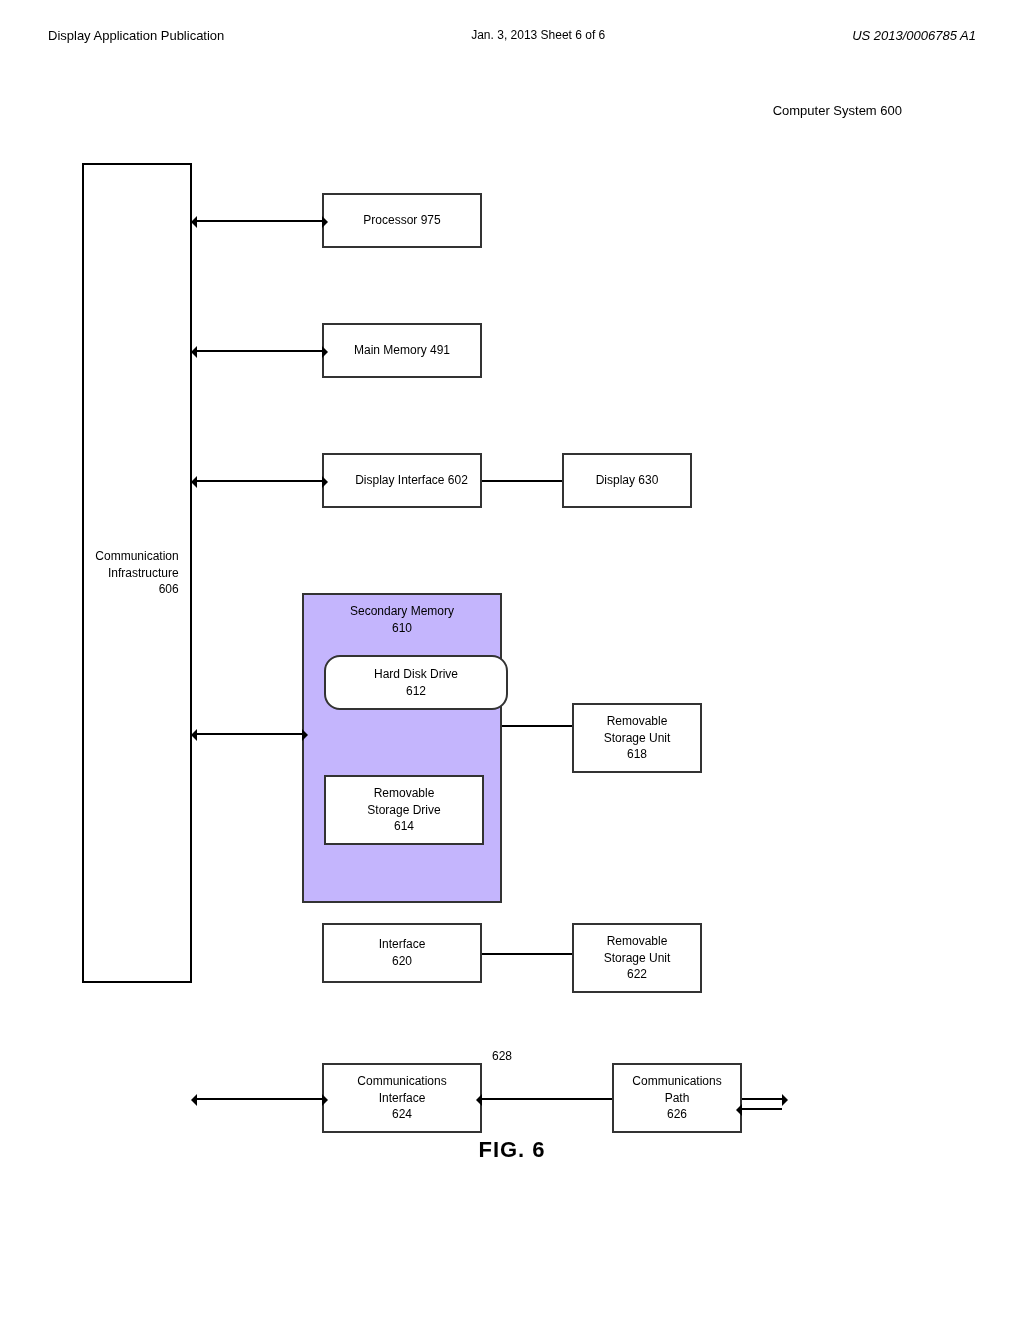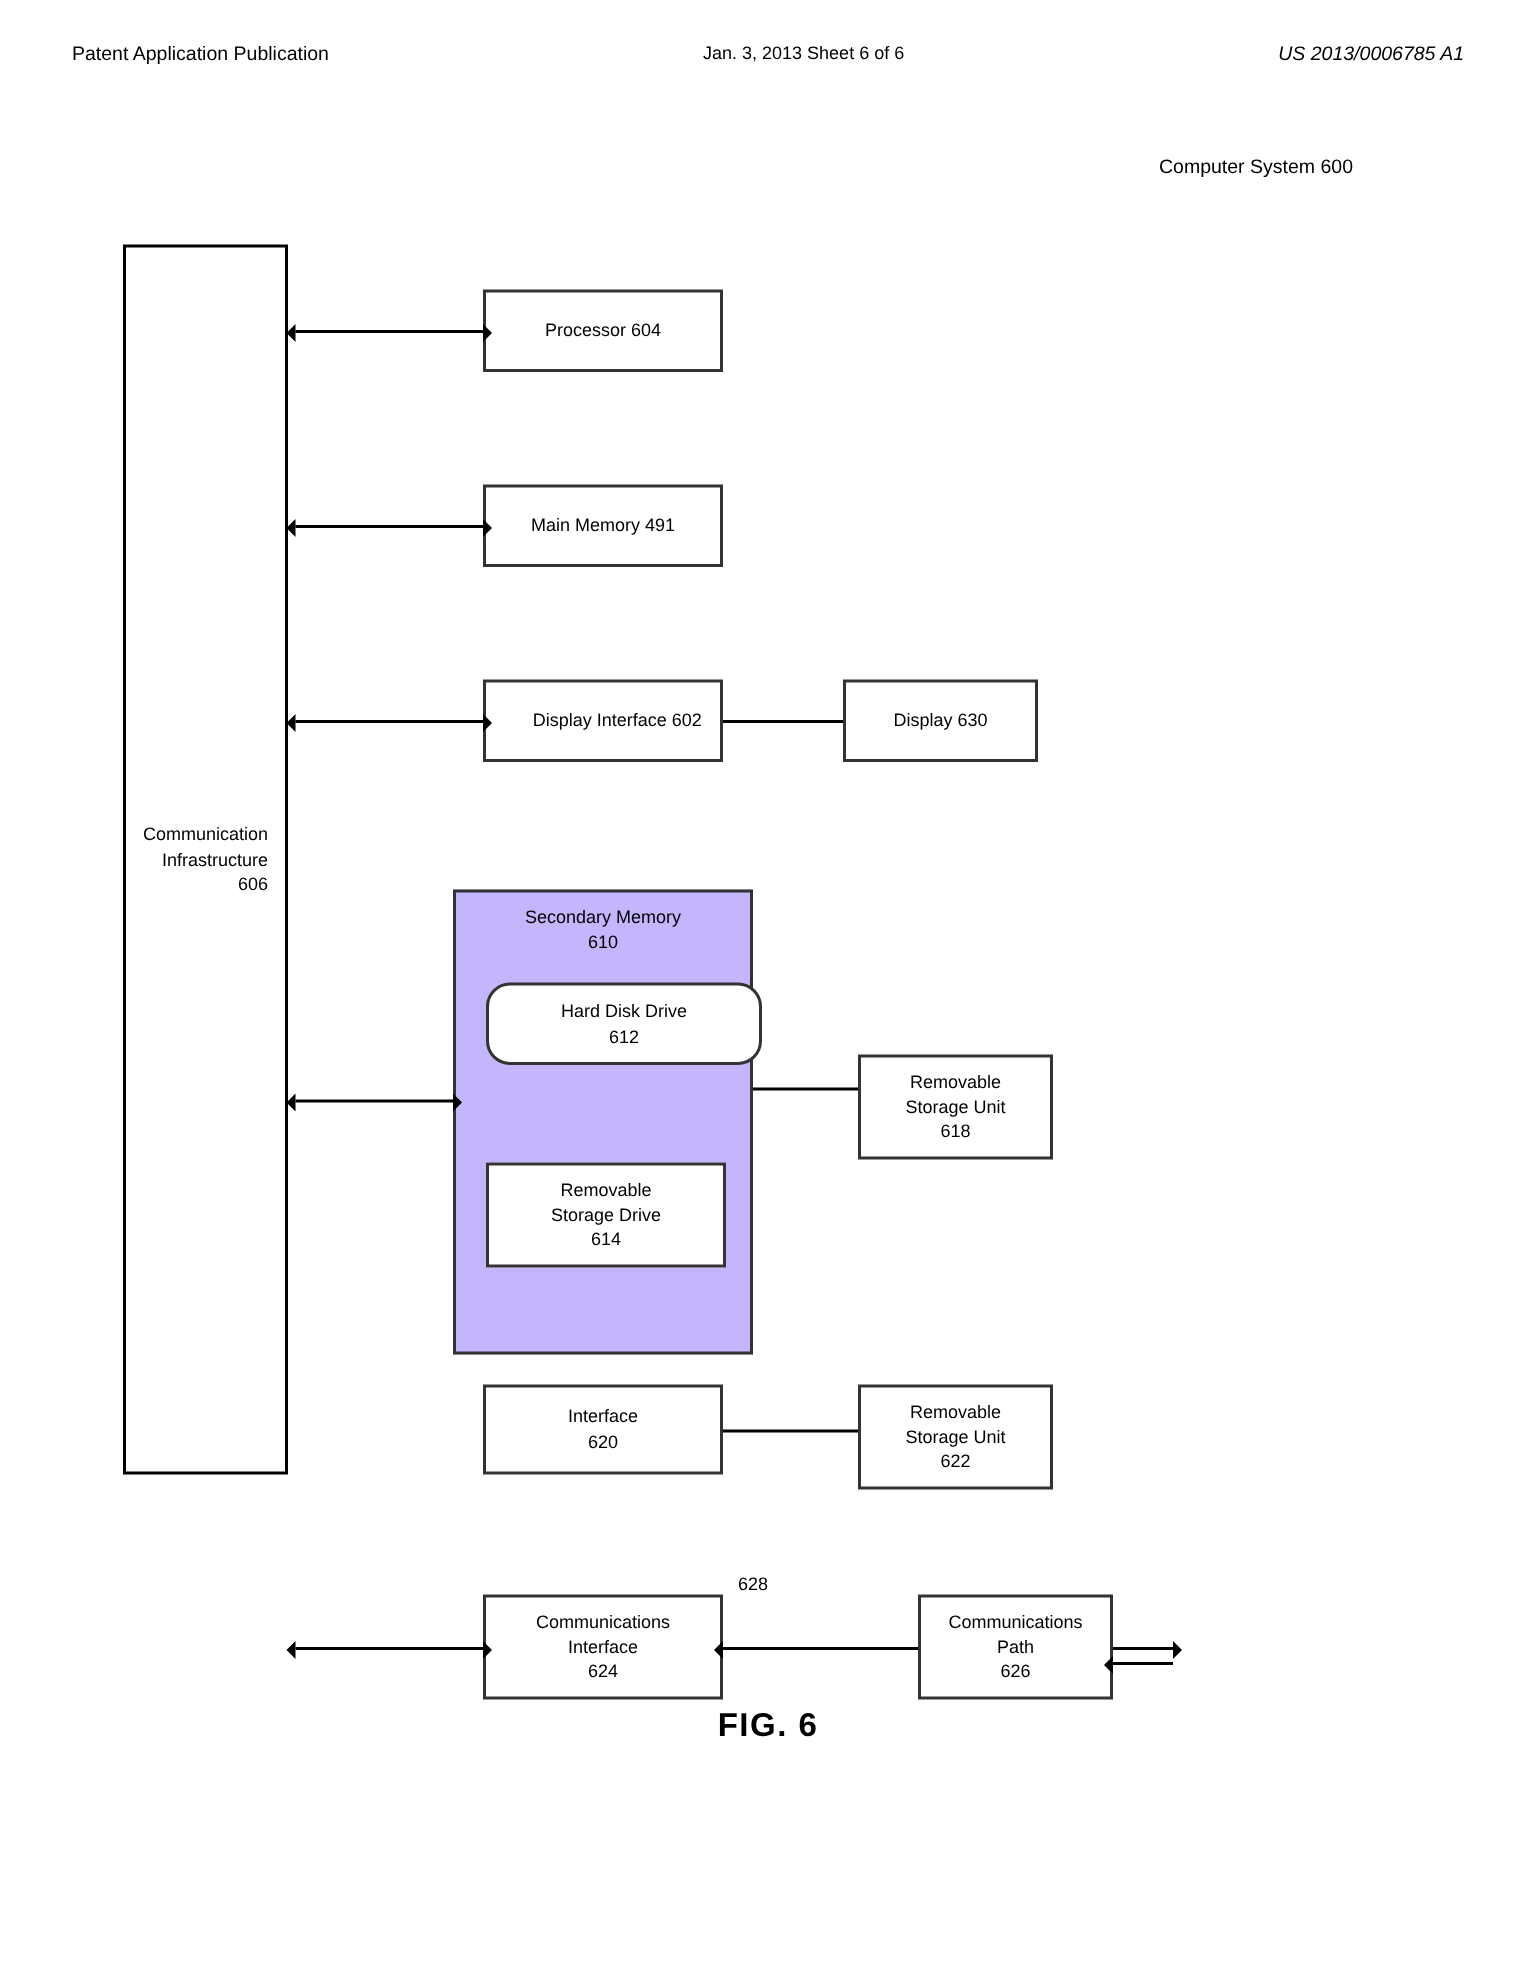--- a/index.html
+++ b/index.html
@@ -144,37 +144,37 @@
     
     .num-label {
       position: absolute;
       font-size: 12px;
     }
   </style>
 </head>
 <body>
 
 <div class="header">
-  <div class="header-left">Patent Application Publication</div>
+  <div class="header-left">Display Application Publication</div>
   <div class="header-center">Jan. 3, 2013    Sheet 6 of 6</div>
   <div class="header-right">US 2013/0006785 A1</div>
 </div>
 
 <div class="figure-area">
 
   <div class="cs-label">Computer System 600</div>
 
   <div class="comm-infra-box">
     <div class="comm-infra-label" style="white-space:pre-line;text-align:right;">Communication
 Infrastructure
 606</div>
   </div>
 
   <div class="comp-box" style="left:260px; top:90px; width:160px; height:55px;">
-    <span>Processor 604</span>
+    <span>Processor 975</span>
   </div>
 
   <div class="arrow-h" style="left:135px; top:117px; width:125px;"></div>
 
   <div class="comp-box" style="left:260px; top:220px; width:160px; height:55px;">
     <span>Main Memory 491</span>
   </div>
 
   <div class="arrow-h" style="left:135px; top:247px; width:125px;"></div>
 

